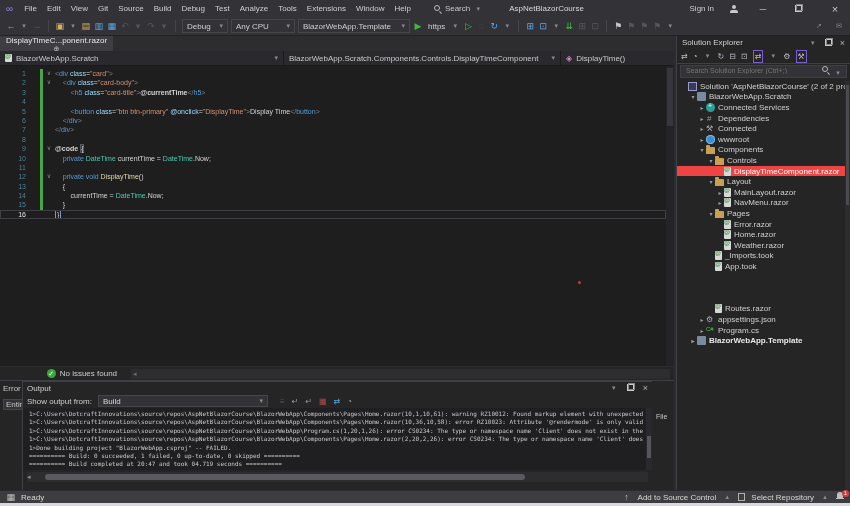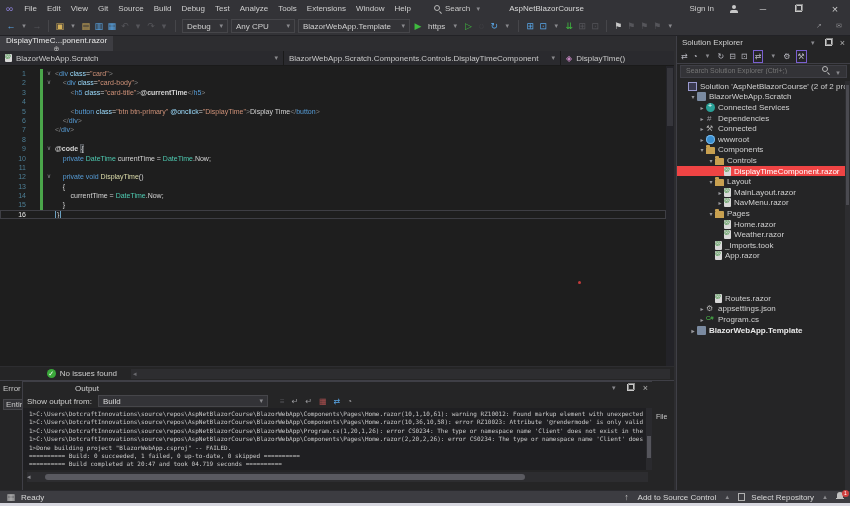--- a/index.html
+++ b/index.html
@@ -68,21 +68,21 @@
   .health{display:flex;align-items:center;gap:4px;}
   .chk{width:9px;height:9px;border-radius:50%;background:#3aa83a;color:#fff;font-size:7px;line-height:9px;text-align:center;}
   .ed-hsb{flex:1;height:10px;background:#2d2d30;margin-left:8px;display:flex;align-items:center;color:#6a6a6e;font-size:7px;padding-left:2px;}
 
   
   .bottom{position:absolute;left:0;top:344px;width:674px;height:110px;background:#252526;border-top:1px solid #3f3f46;}
   .errlist{position:absolute;left:0;top:0;width:22px;height:110px;background:#252526;overflow:hidden;}
   .errlist .t{position:absolute;left:3px;top:3px;white-space:nowrap;color:#c8c8c8;}
   .errlist .f{position:absolute;left:3px;top:18px;white-space:nowrap;color:#c8c8c8;background:#333337;border:1px solid #46464a;padding:0 2px;height:11px;line-height:10px;}
   .output{position:absolute;left:22px;top:0;width:630px;height:110px;background:#252526;border-left:1px solid #3f3f46;border-top:1px solid #3f3f46;}
-  .out-title{display:flex;align-items:center;height:12px;padding:0 4px;color:#d0d0d0;margin-left:48px;}
+  .out-title{display:flex;align-items:center;height:12px;padding:0 4px;color:#d0d0d0;}
   .out-title .r{margin-left:auto;display:flex;gap:8px;align-items:center;color:#b0b0b0;}
   .out-ctrl{display:flex;align-items:center;height:14px;padding:0 4px;gap:6px;}
   .out-combo{width:170px;height:12px;background:#333337;border:1px solid #46464a;display:flex;align-items:center;padding:0 4px;color:#d8d8d8;}
   .out-combo .car{margin-left:auto;color:#8a8a8e;font-size:7px;}
   .out-icons{display:flex;gap:7px;align-items:center;margin-left:6px;}
   .oti{font-size:8px;color:#9a9a9e;}
   .out-text{position:relative;height:62px;background:#1f1f22;overflow:hidden;padding:2px 0 0 6px;}
   .out-line{font-family:"DejaVu Sans Mono",monospace;font-size:6px;line-height:8.4px;white-space:pre;color:#c8c8c8;}
   .out-vsb{position:absolute;right:0;top:0;width:6px;height:62px;background:#2a2a2e;}
   .out-vsb .thumb{position:absolute;left:1px;top:28px;width:4px;height:22px;background:#55555c;}
@@ -539,36 +539,41 @@
             <span>NavMenu.razor</span>
           </div>
           <div class="trow" style="padding-left: 30px;">
             <span class="exp">▾</span>
             <span class="tic tic-folder"></span>
             <span>Pages</span>
           </div>
           <div class="trow" style="padding-left: 39px;">
             <span class="exp"></span>
             <span class="tic tic-razor"></span>
+            <span>Error.razor</span>
+          </div>
+          <div class="trow" style="padding-left: 39px;">
+            <span class="exp"></span>
+            <span class="tic tic-razor"></span>
             <span>Home.razor</span>
           </div>
           <div class="trow" style="padding-left: 39px;">
             <span class="exp"></span>
             <span class="tic tic-razor"></span>
             <span>Weather.razor</span>
           </div>
           <div class="trow" style="padding-left: 30px;">
             <span class="exp"></span>
             <span class="tic tic-razor"></span>
             <span>_Imports.took</span>
           </div>
           <div class="trow" style="padding-left: 30px;">
             <span class="exp"></span>
             <span class="tic tic-razor"></span>
-            <span>App.razor</span>
+            <span>App.took</span>
           </div>
           <div class="trow" style="padding-left: 30px; margin-top: 32px;">
             <span class="exp"></span>
             <span class="tic tic-razor"></span>
             <span>Routes.razor</span>
           </div>
           <div class="trow" style="padding-left: 21px;">
             <span class="exp">▸</span>
             <span class="tic tic-json"></span>
             <span>appsettings.json</span>

